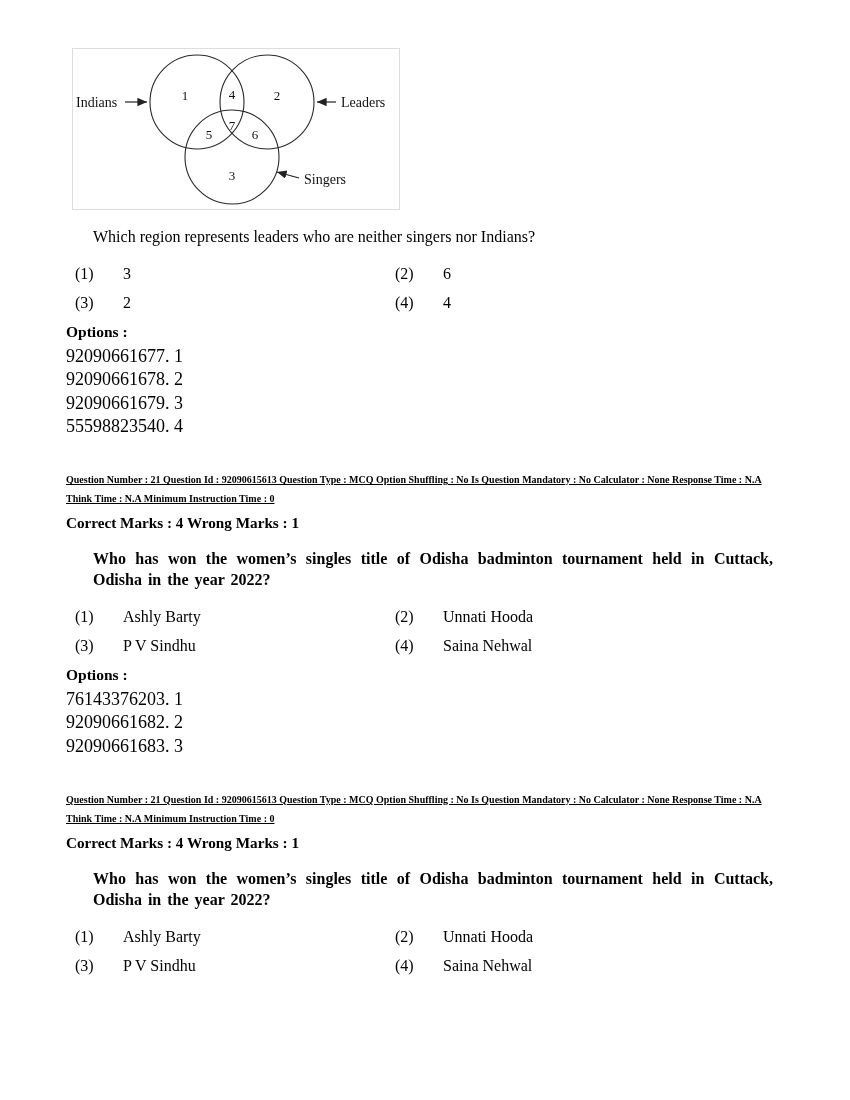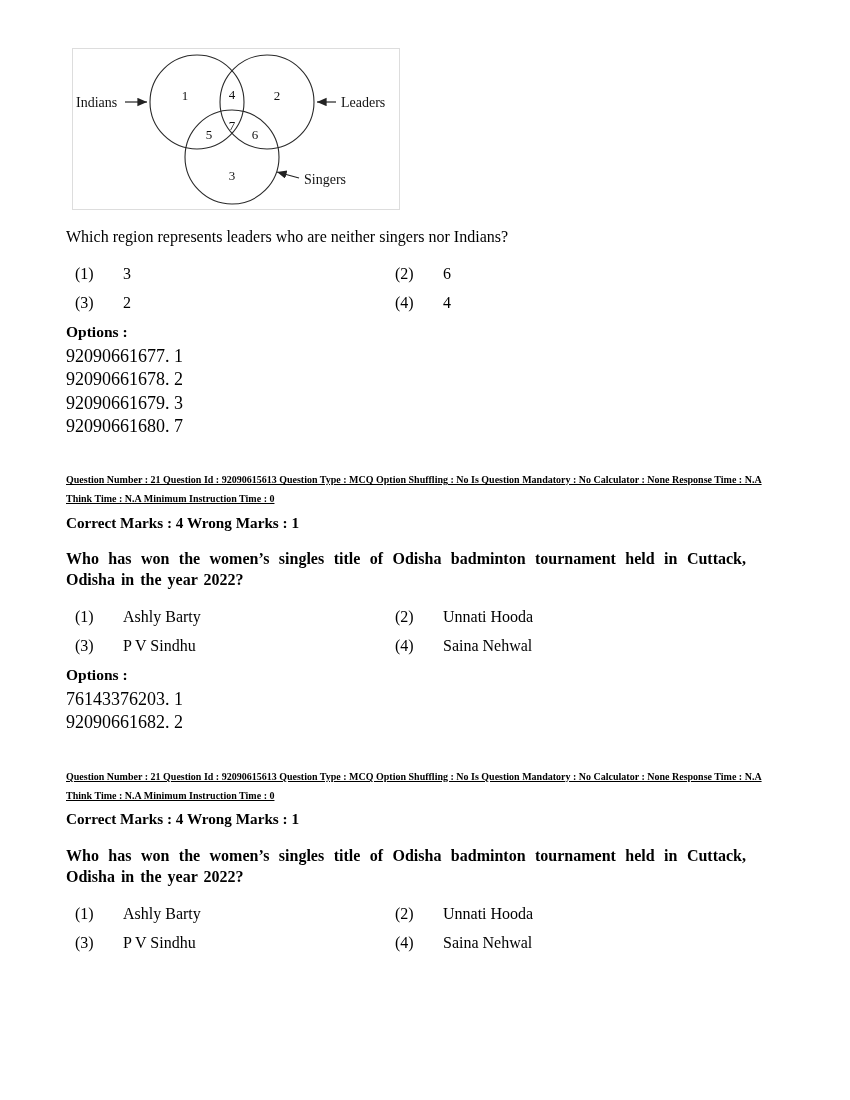--- a/index.html
+++ b/index.html
@@ -21,21 +21,21 @@
   }
   .figure {
     margin-left: 6px;
     width: 328px;
     height: 162px;
     border: 1px solid #dddddd;
     box-sizing: border-box;
     background: #ffffff;
   }
   .q-text {
-    margin: 16px 0 0 0;
+    margin: 16px 0 0 27px;
     font-size: 16px;
     line-height: 21px;
   }
   .q-text.justify {
     width: 680px;
     text-align: justify;
     word-spacing: 2px;
     font-weight: bold;
   }
   .opt-rows { margin: 17px 0 0 9px; }
@@ -138,21 +138,21 @@
         <span>4</span>
       </div>
     </div>
   </div>
 
   <div class="options-label">Options :</div>
   <div class="id-list">
     <div>92090661677. 1</div>
     <div>92090661678. 2</div>
     <div>92090661679. 3</div>
-    <div>92090661680. 7</div>
+    <div>55598823540. 4</div>
   </div>
 
   <div class="meta">Question Number : 21 Question Id : 92090615613 Question Type : MCQ Option Shuffling : No Is Question Mandatory : No Calculator : None Response Time : N.A Think Time : N.A Minimum Instruction Time : 0</div>
   <div class="marks">Correct Marks : 4 Wrong Marks : 1</div>
 
   <div class="q-text justify">Who has won the women’s singles title of Odisha badminton tournament held in Cuttack, Odisha in the year 2022?</div>
 
   <div class="opt-rows">
     <div class="opt-row">
       <div class="opt">
@@ -173,20 +173,21 @@
         <span class="opt-num">(4)</span>
         <span>Saina Nehwal</span>
       </div>
     </div>
   </div>
 
   <div class="options-label">Options :</div>
   <div class="id-list">
     <div>76143376203. 1</div>
     <div>92090661682. 2</div>
+    <div>92090661683. 3</div>
   </div>
 
   <div class="meta">Question Number : 21 Question Id : 92090615613 Question Type : MCQ Option Shuffling : No Is Question Mandatory : No Calculator : None Response Time : N.A Think Time : N.A Minimum Instruction Time : 0</div>
   <div class="marks">Correct Marks : 4 Wrong Marks : 1</div>
 
   <div class="q-text justify">Who has won the women’s singles title of Odisha badminton tournament held in Cuttack, Odisha in the year 2022?</div>
 
   <div class="opt-rows">
     <div class="opt-row">
       <div class="opt">

